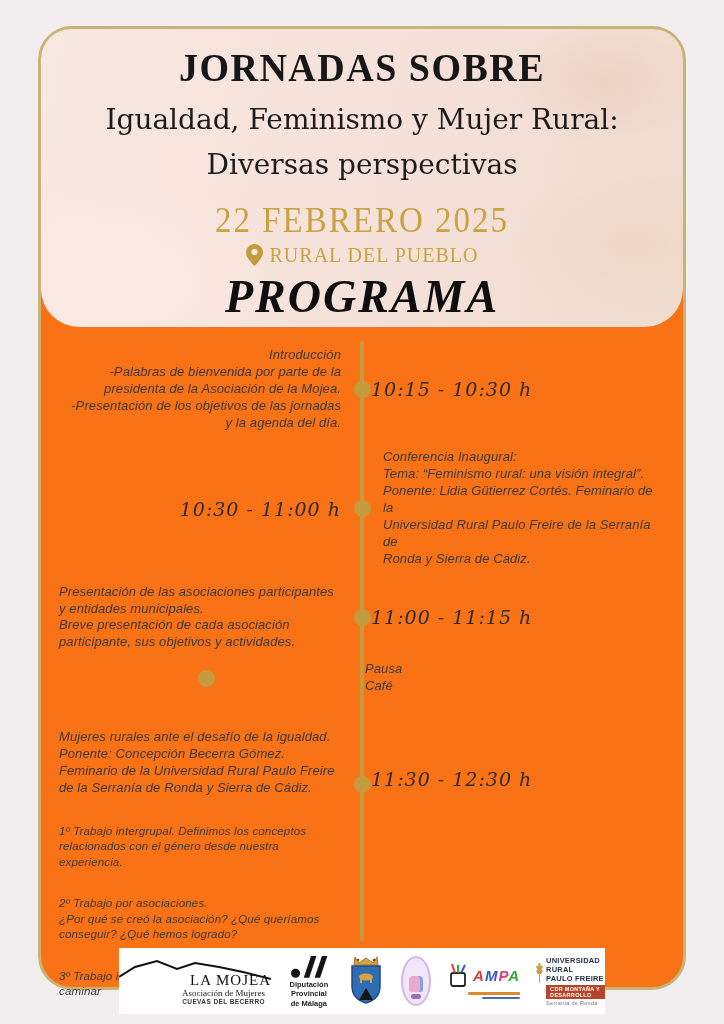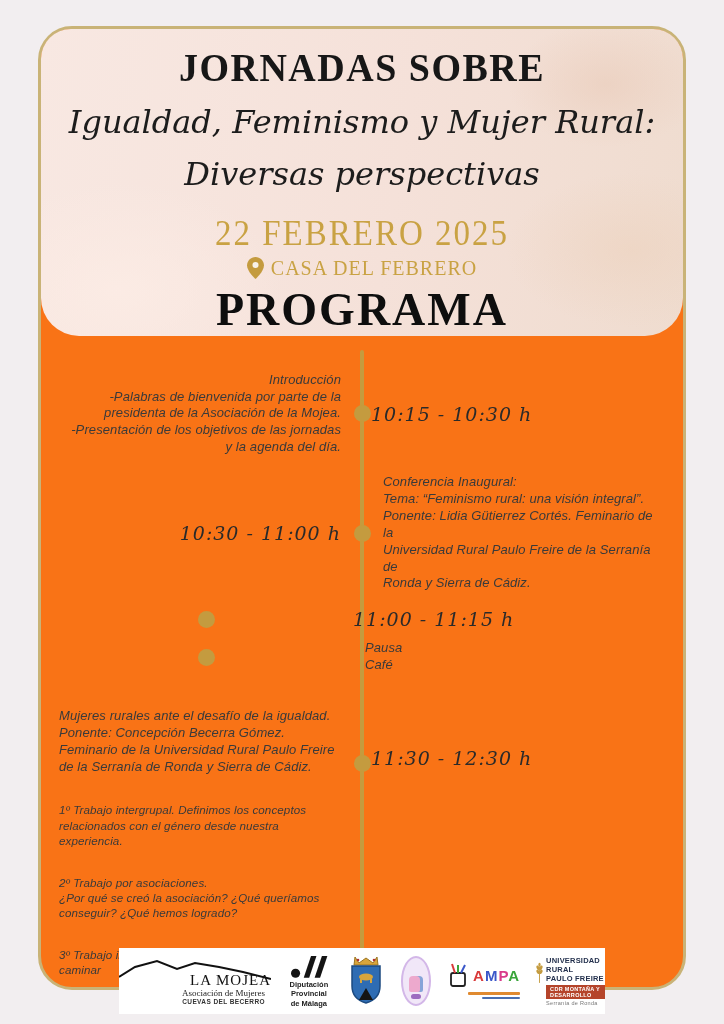--- a/index.html
+++ b/index.html
@@ -31,38 +31,38 @@
       radial-gradient(180px 110px at 92% 72%, rgba(236,209,188,.55), transparent 70%),
       radial-gradient(230px 150px at 12% 85%, rgba(252,236,229,.85), transparent 72%),
       linear-gradient(100deg,#f8e8e2,#f5e1d9 55%,#efdccf);
   }
   .kicker{
     font-family:"Liberation Serif", serif;
     font-size:38px;font-weight:600;letter-spacing:1.5px;
     transform:scaleY(1.08);color:#171717;
   }
   .script-title{
-    font-family:"DejaVu Serif", serif;font-style:italic;
-    font-size:32px;line-height:1.62;margin-top:8px;color:#1c1c1c;
+    font-family:"DejaVu Serif", serif;
+    font-size:28px;line-height:1.62;margin-top:8px;color:#1c1c1c;
   }
   .date-line{
     margin-top:14px;
     font-family:"Liberation Serif", serif;
     font-size:33px;letter-spacing:2px;color:#c9a243;
     transform:scaleY(1.08);
   }
   .location-line{
     margin-top:5px;display:flex;align-items:center;justify-content:center;gap:7px;
     font-family:"Liberation Serif", serif;
     font-size:20px;letter-spacing:1px;color:#c9a243;
   }
   .programa{
     margin-top:3px;
     font-family:"Liberation Serif", serif;
-    font-size:46px;font-weight:700;letter-spacing:2px;color:#0e0e0e;
+    font-size:46px;font-weight:700;letter-spacing:2px;color:#0e0e0e;font-style:italic;
   }
 
   
   .timeline{position:relative;padding:20px 18px 0 18px;}
   .tl-line{
     position:absolute;left:50%;transform:translateX(-50%);
     top:14px;height:600px;width:4px;background:#c49b3f;border-radius:2px;z-index:0;
   }
   .row{
     position:relative;z-index:1;
@@ -83,21 +83,21 @@
   .time.right{text-align:left;}
   .row.top .time.right{margin-top:56px;}
   .desc{
     font-style:italic;font-size:13px;line-height:1.3;color:#3a3a3a;
     white-space:pre-line;letter-spacing:.1px;
   }
   .desc.right{padding-left:12px;text-align:left;}
   .desc.left{padding-right:12px;text-align:left;}
   .desc.left.ralign{text-align:right;}
   .bigblock .item{font-size:11.6px;margin-top:10px;}
-  .mb14{margin-bottom:14px;} .mb18{margin-bottom:18px;margin-top:16px;} .mb16{margin-bottom:16px;}
+  .mb14{margin-bottom:14px;} .mb18{margin-bottom:18px;} .mb16{margin-bottom:16px;}
   .mb10{margin-bottom:10px;} .mb17{margin-bottom:17px;} .mb15{margin-bottom:15px;}
 
   
   .footer{
     position:absolute;left:50%;transform:translateX(-50%);
     top:948px;width:486px;height:66px;background:#ffffff;
     display:flex;align-items:center;justify-content:center;gap:16px;z-index:3;
   }
   .logo{display:flex;flex-direction:column;align-items:flex-end;}
   
@@ -114,21 +114,21 @@
   .fig.pink{right:9px;background:#eda9cd;}
   .circband{position:absolute;bottom:5px;left:8px;right:8px;height:5px;border-radius:3px;background:#9d6cc0;}
   
   .ampa-word{font-size:15px;font-weight:700;letter-spacing:1px;line-height:1;}
   .ampa-word span:nth-child(1){color:#d93a3a;}
   .ampa-word span:nth-child(2){color:#3a57c9;}
   .ampa-word span:nth-child(3){color:#d93a8a;}
   .ampa-word span:nth-child(4){color:#3aa53a;}
   .ampa-bar1{width:52px;height:3px;background:#e08a30;margin-top:3px;border-radius:1px;}
   .ampa-bar2{width:38px;height:2.5px;background:#4a6fb0;margin-top:2px;border-radius:1px;}
-  .ampa-row{display:flex;align-items:center;gap:4px;}
+  .ampa-row{display:flex;align-items:center;gap:4px;font-style:italic;}
   
   .urpf{align-items:flex-start;}
   .urpf-row{display:flex;gap:3px;align-items:flex-start;}
   .urpf-l1,.urpf-l2{font-size:7.5px;font-weight:700;color:#23304d;line-height:1.2;letter-spacing:.2px;}
   .urpf-band{margin-top:2px;background:#b5442a;color:#fff;font-size:5.5px;font-weight:700;padding:1px 4px;letter-spacing:.3px;}
   .urpf-l3{font-size:5.5px;color:#777;margin-top:1px;letter-spacing:.3px;}
 </style>
 </head>
 <body>
 
@@ -140,21 +140,21 @@
       <div class="script-title">
         <div>Igualdad, Feminismo y Mujer Rural:</div>
         <div>Diversas perspectivas</div>
       </div>
       <div class="date-line">22 FEBRERO 2025</div>
       <div class="location-line">
         <svg width="17" height="22" viewBox="0 0 20 26">
           <path d="M10 0C4.5 0 0 4.5 0 10c0 7 10 16 10 16s10-9 10-16C20 4.5 15.5 0 10 0z" fill="#c49b3f"></path>
           <circle cx="10" cy="9.5" r="3.6" fill="#f8f2ea"></circle>
         </svg>
-        <span>CASA DEL FEBRERO</span>
+        <span>RURAL DEL PUEBLO</span>
       </div>
       <div class="programa">PROGRAMA</div>
     </div>
 
     <div class="timeline">
       <div class="tl-line"></div>
 
 
       <div class="row mb18">
         <div class="desc left ralign">Introducción
@@ -170,20 +170,24 @@
         <div class="time left">10:30 - 11:00 h</div>
         <div class="dot"></div>
         <div class="desc right">Conferencia Inaugural:
 Tema: “Feminismo rural: una visión integral”.
 Ponente: Lidia Gütierrez Cortés. Feminario de la
 Universidad Rural Paulo Freire de la Serranía de
 Ronda y Sierra de Cádiz.</div>
       </div>
 
       <div class="row mb10">
+        <div class="desc left">Presentación de las asociaciones participantes
+y entidades municipales.
+Breve presentación de cada asociación
+participante, sus objetivos y actividades.</div>
         <div class="dot"></div>
         <div class="time right">11:00 - 11:15 h</div>
       </div>
 
       <div class="row mb17">
         <div class="dot"></div>
         <div class="desc right">Pausa Café</div>
       </div>
 
       <div class="row top mb15">

